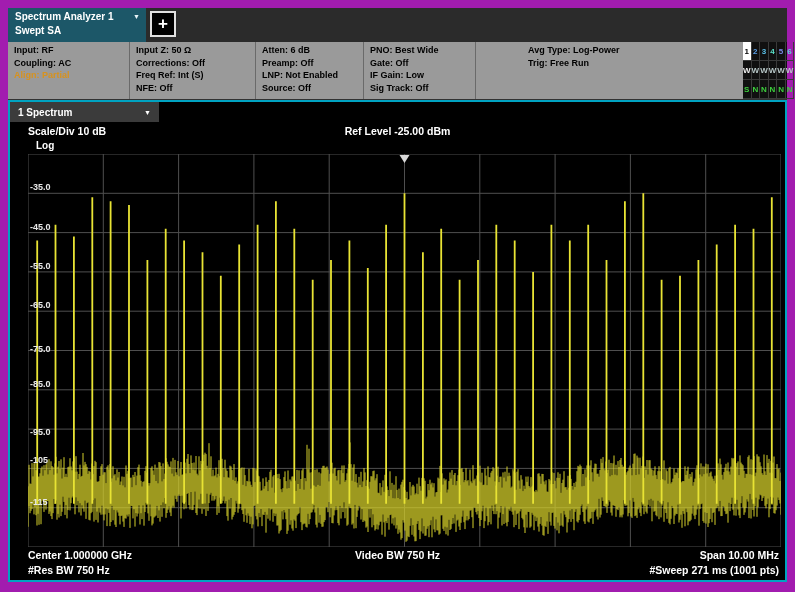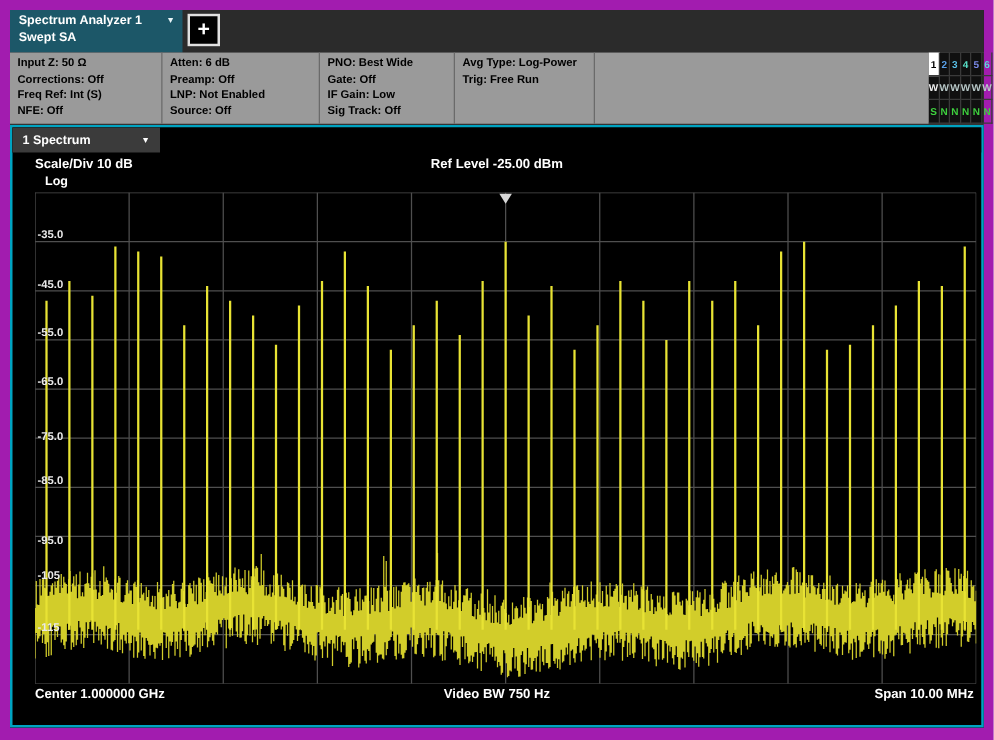--- a/index.html
+++ b/index.html
@@ -31,21 +31,21 @@
   .hdr-col:nth-child(4){width:112px;}
   .hdr-col:nth-child(5){flex:1;border-right:none;margin-left:46px;}
   .trace-table{width:44px;background:#101010;display:grid;grid-template-columns:repeat(6,1fr);grid-auto-rows:1fr;cursor:pointer;}
   .tt-cell{font-size:8px;font-weight:bold;display:flex;align-items:center;justify-content:center;
            border-right:1px solid #3a3a3a;border-bottom:1px solid #3a3a3a;}
   .tt-sel{background:#fff;color:#000;}
 
   
   .main{height:482px;background:#000;border:2px solid #00a3c1;position:relative;}
   .meas-bar{height:20px;background:#000;}
-  .meas-select{width:118px;height:20px;background:#3b3b3b;color:#fff;font-size:10px;font-weight:bold;
+  .meas-select{width:149px;height:20px;background:#3b3b3b;color:#fff;font-size:10px;font-weight:bold;
                display:flex;align-items:center;justify-content:space-between;padding:0 8px;cursor:pointer;}
   .meas-caret{font-size:7px;}
   .annot-row{height:18px;position:relative;color:#fff;font-weight:bold;font-size:10.5px;}
   .scale{position:absolute;left:18px;top:3px;}
   .ref{position:absolute;left:0;right:0;text-align:center;top:3px;}
   .log{height:14px;font-size:10px;font-weight:bold;color:#fff;padding-left:26px;line-height:12px;}
   .plot{position:relative;margin:0 4px 0 18px;height:393px;}
   #trace-svg{display:block;width:100%;height:100%;}
   .ylab{position:absolute;left:2px;font-size:9px;font-weight:bold;color:#e9e9e9;line-height:10px;}
 
@@ -68,20 +68,25 @@
           <span>Spectrum Analyzer 1</span>
           <span class="tab-caret">▼</span>
         </div>
         <div class="tab-line2">Swept SA</div>
       </div>
       <button class="add-tab">+</button>
     </div>
 
     <div class="header">
       <div class="hdr-cols" id="hdr-cols">
+          <div class="hdr-col">
+            <div>Input: RF</div>
+            <div>Coupling: AC</div>
+            <div style="color: rgb(215, 146, 30);">Align: Partial</div>
+          </div>
           <div class="hdr-col">
             <div>Input Z: 50 Ω</div>
             <div>Corrections: Off</div>
             <div>Freq Ref: Int (S)</div>
             <div>NFE: Off</div>
           </div>
           <div class="hdr-col">
             <div>Atten: 6 dB</div>
             <div>Preamp: Off</div>
             <div>LNP: Not Enabled</div>
@@ -175,17 +180,21 @@
           <div class="ylab" style="top: 301px;">-105</div>
           <div class="ylab" style="top: 342.7px;">-115</div>
         </div>
 
       <div class="footer">
         <div class="f-row">
           <span class="f-left">Center 1.000000 GHz</span>
           <span class="f-center">Video BW 750 Hz</span>
           <span class="f-right">Span 10.00 MHz</span>
         </div>
+        <div class="f-row">
+          <span class="f-left">#Res BW 750 Hz</span>
+          <span class="f-right">#Sweep 271 ms (1001 pts)</span>
+        </div>
       </div>
     </div>
 
   </div>
 </div>
 
 </body></html>

